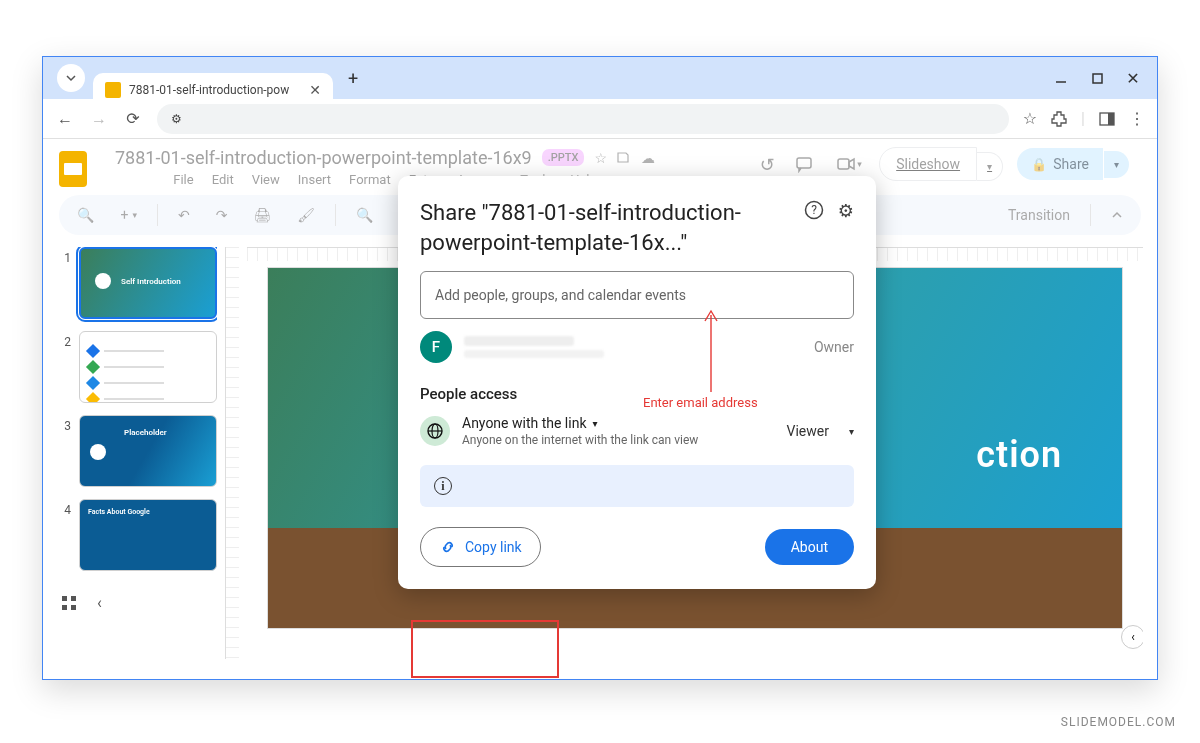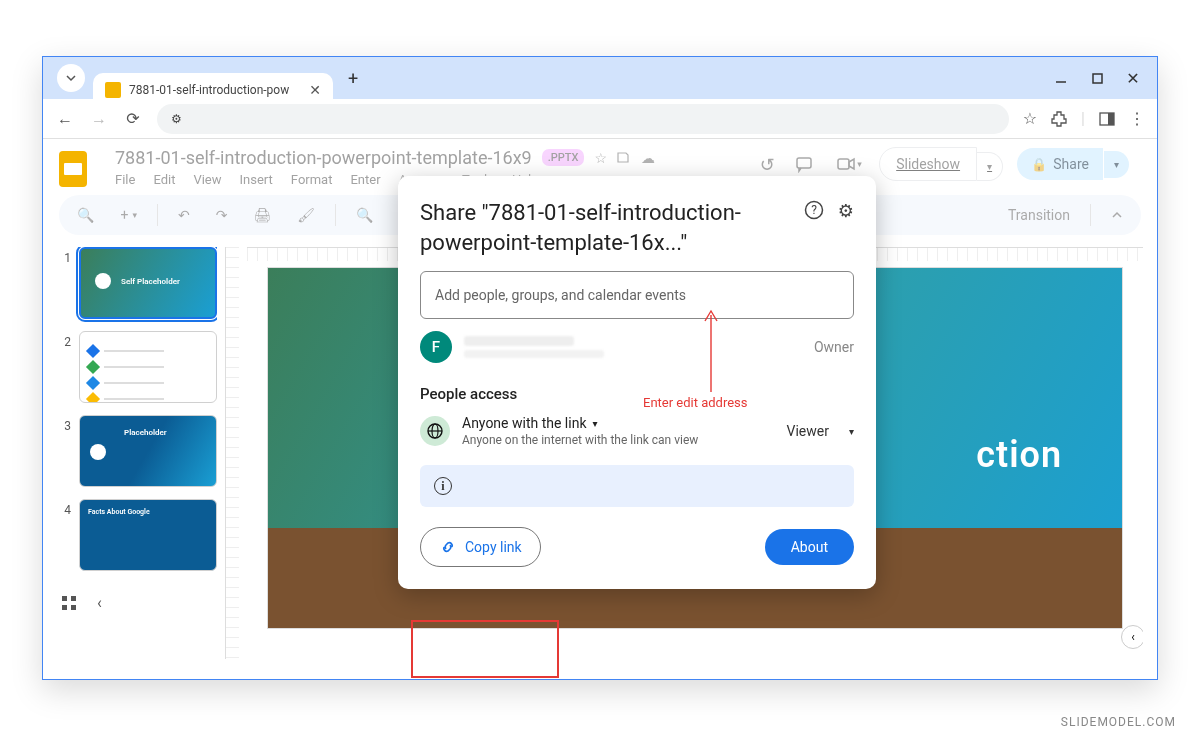--- a/index.html
+++ b/index.html
@@ -33,21 +33,21 @@
   .slides-app { position: relative; height: calc(100% - 82px); background:#fff; }
   .app-header { display:flex; padding: 8px 16px 0 16px; gap:20px; align-items:flex-start;}
   .slides-logo { width: 36px; height: 36px; margin-top:4px;}
   .slides-logo-inner { width:28px; height:36px; background:#F4B400; border-radius:4px; position:relative;}
   .slides-logo-inner::after{content:''; position:absolute; top:12px; left:5px; width:18px; height:12px; background:#fff; border-radius:1px;}
   .title-block { display:flex; flex-direction:column; gap:2px; min-width:0; flex:0 1 auto;}
   .doc-title-row { display:flex; align-items:center; gap:10px;}
   .doc-title { font-size: 18px; color: #444; }
   .pptx-badge { background: #f0abfc; color: #444; font-size: 11px; padding: 2px 6px; border-radius: 7px; font-weight:500;}
   .title-icons { display:flex; gap:10px; color:#666; font-size:14px;}
-  .menu-row { display:flex; gap:18px; font-size:13px; color:#444; margin-top:2px;}
+  .menu-row { display:flex; gap:18px; font-size:13px; color:#444; margin-top:2px;justify-content:center;}
   .header-flex { flex:1; }
   .header-right { display:flex; align-items:center; gap:14px; padding-right:12px;}
   .header-right .icon { color:#555; font-size:18px; width:28px; text-align:center;}
   .slideshow-split { display:flex; align-items:flex-end;text-decoration:underline;}
   .slideshow-btn { border:1px solid #dadce0; border-radius: 18px 0 0 18px; padding: 8px 16px; font-size:14px; color:#444; background:#fff;}
   .slideshow-arrow { border:1px solid #dadce0; border-left:none; border-radius:0 18px 18px 0; padding:8px 10px; color:#444; font-size:10px;}
   .share-split { display:flex; align-items:center;}
   .share-btn { background:#C2E7FF; border-radius: 18px 0 0 18px; padding:8px 14px; font-size:14px; color:#001d35; display:flex; align-items:center; gap:6px;}
   .share-arrow { background:#C2E7FF; border-radius:0 18px 18px 0; padding:8px 10px; font-size:10px; color:#001d35; margin-left:1px;}
   .lock-icon-sm{font-size:13px;}
@@ -263,21 +263,21 @@
           </svg>
         </span>
     </div>
 
     <div class="workspace">
       <div class="thumbs">
         <div class="thumb-row">
           <div class="thumb-num">1</div>
           <div class="thumb thumb1 active">
             <div style="position:absolute;left:14px;top:24px;width:16px;height:16px;border-radius:50%;background:#fff;"></div>
-            <span class="tlabel" style="left:40px;top:28px;">Self Placeholder</span>
+            <span class="tlabel" style="left:40px;top:28px;">Self Introduction</span>
           </div>
         </div>
         <div class="thumb-row">
           <div class="thumb-num">2</div>
           <div class="thumb">
             <div class="bullets">
               <div class="bullet-row">
                   <div class="diamond d1"></div>
                   <div class="bline"></div>
                 </div>
@@ -394,17 +394,17 @@
       </div>
       <div class="done-btn">About</div>
     </div>
   </div>
 
   <div class="highlight-box" style="left:368px; top:563px; width:148px; height:58px;"></div>
   <svg class="arrow-svg" style="left:648px; top:250px;" width="40" height="90">
     <line x1="20" y1="85" x2="20" y2="8" stroke="#E53935" stroke-width="1.4"></line>
     <path d="M14 14 L20 4 L26 14" stroke="#E53935" fill="none" stroke-width="1.4"></path>
   </svg>
-  <div class="annotation" style="left:600px; top:338px;">Enter edit address</div>
+  <div class="annotation" style="left:600px; top:338px;">Enter email address</div>
 
 </div>
 
 <div class="watermark">SLIDEMODEL.COM</div>
 
 </body></html>

